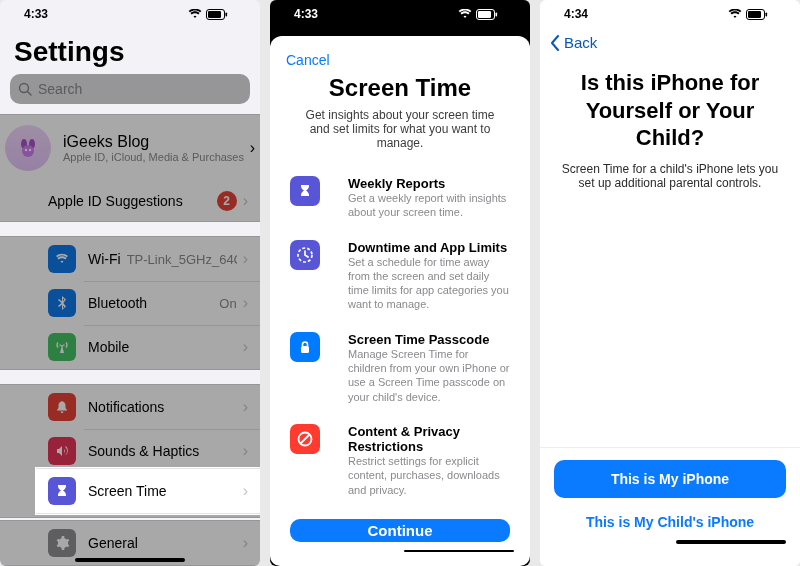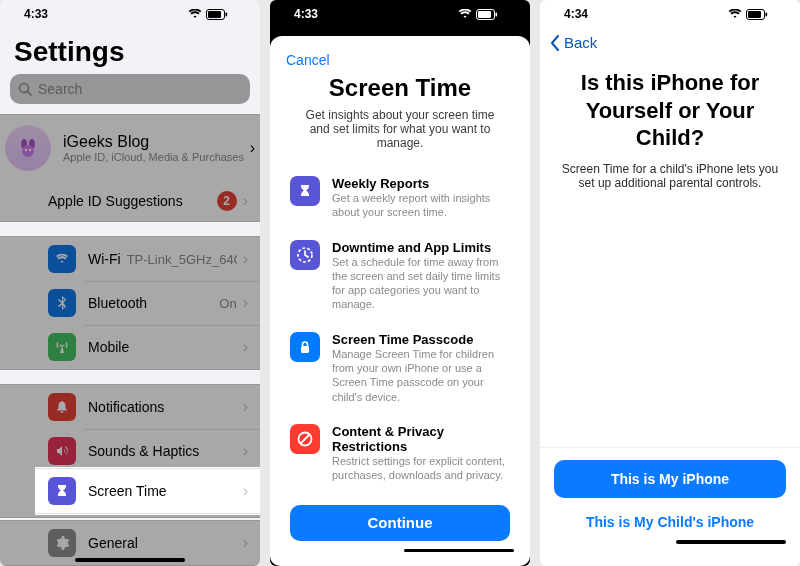--- a/index.html
+++ b/index.html
@@ -101,21 +101,21 @@
     background:#fff;
     border-radius:12px 12px 10px 10px;
     display:flex;
     flex-direction:column;
     padding:10px 16px 10px;
     box-shadow:0 0 0 1px rgba(0,0,0,.02);
   }
   .sheet .cancel{color:#0a7aff;font-size:14px;text-align:left;padding:6px 0 2px;}
   .sheet .st-title{font-size:24px;font-weight:700;text-align:center;margin-top:4px;}
   .sheet .st-sub{font-size:12px;color:#3c3c3c;text-align:center;margin:6px 10px 16px;}
-  .feature{display:flex;gap:12px;margin:10px 4px;}
+  .feature{display:flex;gap:28px;margin:10px 4px;}
   .feature .ficon{width:30px;height:30px;border-radius:7px;display:flex;align-items:center;justify-content:center;flex-shrink:0;}
   .feature .ftitle{font-size:13px;font-weight:600;color:#000;}
   .feature .fdesc{font-size:11px;color:#8a8a8e;line-height:1.3;}
   .continue-btn{background:#0a7aff;color:#fff;border:none;border-radius:10px;height:42px;font-size:15px;font-weight:600;margin:12px 4px 6px;}
   
   .s3 { background:#ffffff; }
   .s3 .nav{display:flex;align-items:center;padding:6px 10px 4px;color:#0a7aff;font-size:15px;gap:4px;}
   .s3 .big-title{font-size:22px;font-weight:700;text-align:center;margin:14px 16px 10px;line-height:1.25;}
   .s3 .big-sub{font-size:12px;color:#3c3c3c;text-align:center;margin:0 18px;}
   .s3-bottom{position:absolute;left:0;right:0;bottom:0;background:#fff;padding:12px 14px 18px;border-top:1px solid #eee;}

